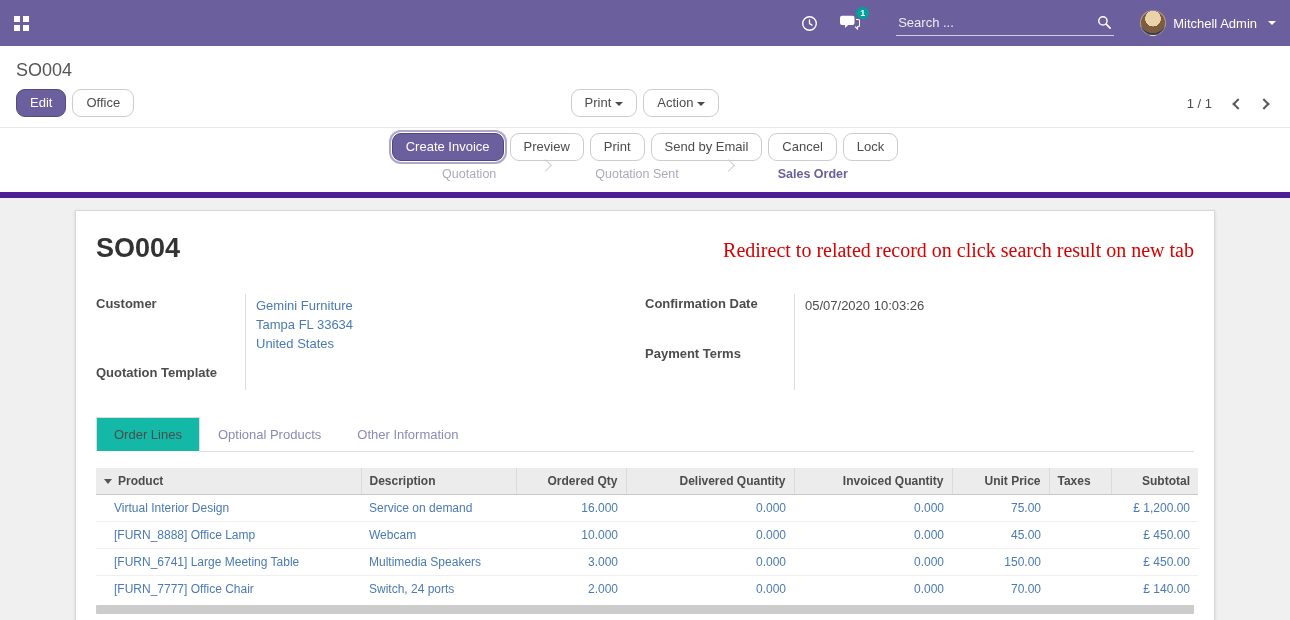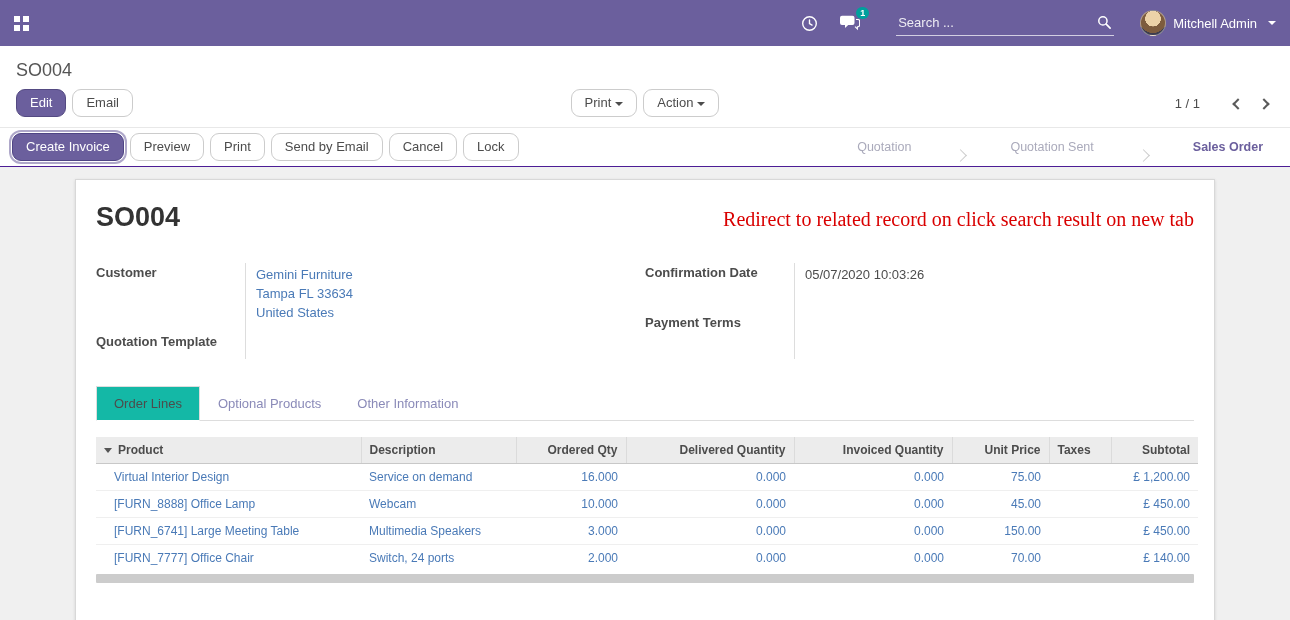--- a/index.html
+++ b/index.html
@@ -56,37 +56,37 @@
   .cp-right { flex:1; justify-content:flex-end; }
   .btn {
     font-size:13px; padding:5px 13px; border:1px solid #ccc; background:#fff;
     color:#4c4c4c; border-radius:9px; cursor:pointer; font-family:inherit; line-height:16px;
   }
   .btn-primary { background:var(--primary); border-color:var(--primary_dark); color:#fff; }
   .btn-focus {
     border-color:#4f4585;
     box-shadow:0 0 0 1px #fff, 0 0 0 3px rgba(107,95,157,.55);
   }
-  .pager-text { font-size:13px; color:#4c4c4c; margin-right:22px; }
+  .pager-text { font-size:13px; color:#4c4c4c; margin-right:10px; }
   .chev {
     display:inline-block; width:8px; height:8px;
     border-top:2px solid #5a5a5a; border-right:2px solid #5a5a5a;
   }
   .chev.left  { transform:rotate(-135deg); }
   .chev.right { transform:rotate(45deg); }
   .pager-btn { background:none; border:none; padding:4px 6px; cursor:pointer; }
 
   
   .statusbar {
     display:flex; justify-content:space-between; align-items:center;
-    border-top:1px solid #e8e8e8; border-bottom:1px solid #4c1d95;
-    padding:5px 12px; background:#fff;
+    border-top:1px solid #e8e8e8; border-bottom:6px solid #4c1d95;
+    padding:5px 12px; background:#fff;flex-direction:column;
   }
   .sb-left { display:flex; gap:6px; }
-  .sb-steps { display:flex; align-items:flex-end;gap:28px; }
+  .sb-steps { display:flex; align-items:flex-start;gap:28px; }
   .step { font-size:12.5px; color:#aab; padding:6px 15px; cursor:pointer; white-space:nowrap; }
   .step.active { color:var(--primary); font-weight:bold; }
   .step-sep {
     width:9px; height:9px; border-top:1px solid #ccc; border-right:1px solid #ccc;
     transform:rotate(45deg); margin:0 2px;
   }
 
   
   .content { background:#f0f0f0; height:460px; padding-top:12px; overflow:hidden; }
   .sheet {
@@ -182,21 +182,21 @@
   </div>
 </header>
 
 <div class="breadcrumb-row">
   <span class="breadcrumb">SO004</span>
 </div>
 
 <div class="cp-row">
   <div class="cp-left">
     <button class="btn btn-primary">Edit</button>
-    <button class="btn">Email</button>
+    <button class="btn">Office</button>
   </div>
   <div class="cp-center">
     <button class="btn"><span>Print</span><span class="tri-down"></span></button>
     <button class="btn"><span>Action</span><span class="tri-down"></span></button>
   </div>
   <div class="cp-right">
     <span class="pager-text">1 / 1</span>
     <button class="pager-btn"><span class="chev left"></span></button>
     <button class="pager-btn"><span class="chev right"></span></button>
   </div>

